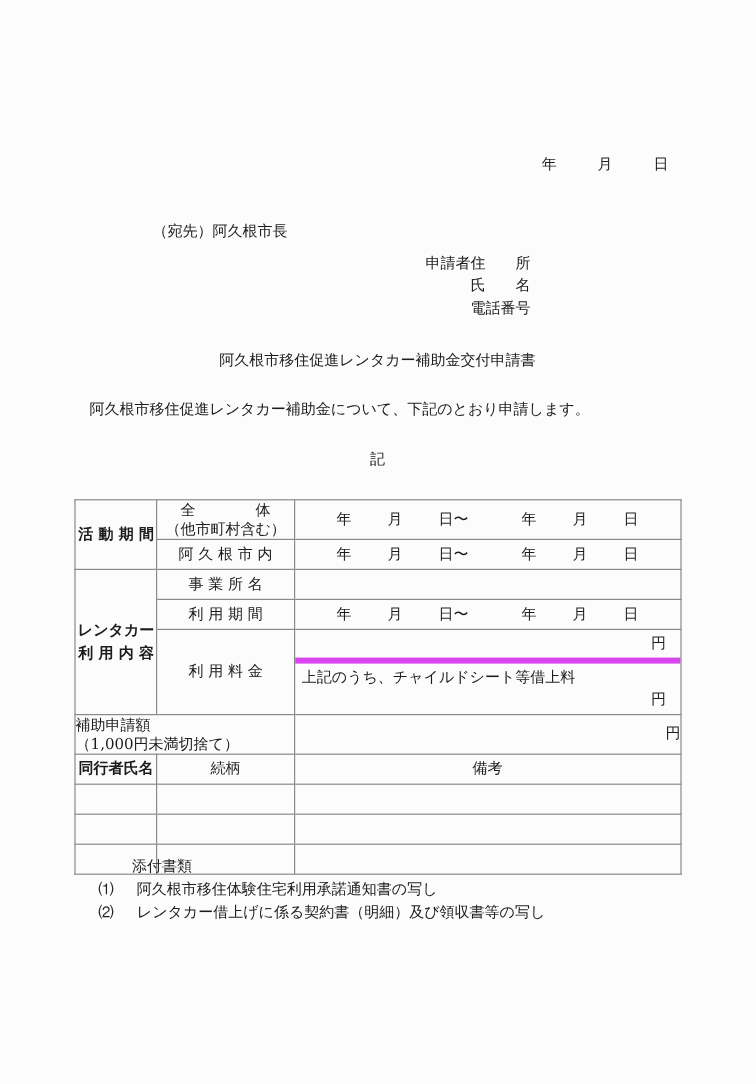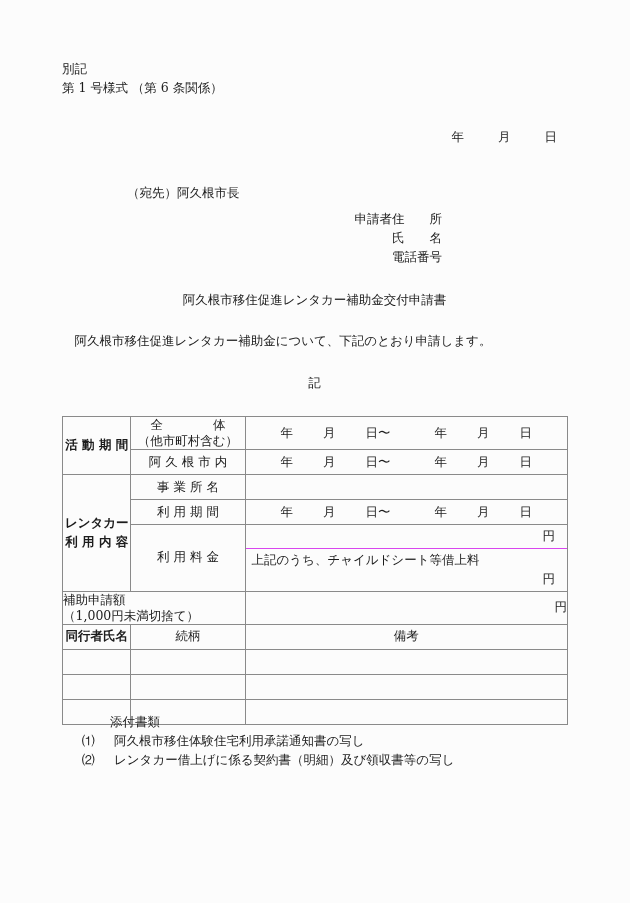--- a/index.html
+++ b/index.html
@@ -130,21 +130,21 @@
 
   
   .fee-stack { display: block; }
   .fee-top {
     height: 23px;
     text-align: right;
     padding: 2px 12px 0 6px;
     box-sizing: border-box;
   }
   .fee-div {
-    border-top: 1px solid #d946ef;
+    border-top: 5px solid #d946ef;
   }
   .fee-note {
     padding: 2px 6px 0 6px;
     white-space: nowrap;
   }
   .fee-bot {
     text-align: right;
     padding: 0 12px 2px 6px;
   }
   .yen-right {
@@ -169,24 +169,20 @@
     white-space: nowrap;
     padding-left: 20px;
   }
   .attach-num { display: inline-block; width: 32px; }
 </style>
 </head>
 <body>
 
 <div class="page">
 
-  <div class="hdr">
-    <div class="hdr-line">別記</div>
-    <div class="hdr-line">第 1 号様式 （第 6 条関係）</div>
-  </div>
 
   <div class="date-line">
     <span class="d-y">年</span><span class="d-m">月</span><span class="d-d">日</span>
   </div>
 
   <div class="addressee">（宛先）阿久根市長</div>
 
   <div class="applicant">
     <div class="row">
       <span class="lead">申請者</span><span class="field">住　　所</span>

